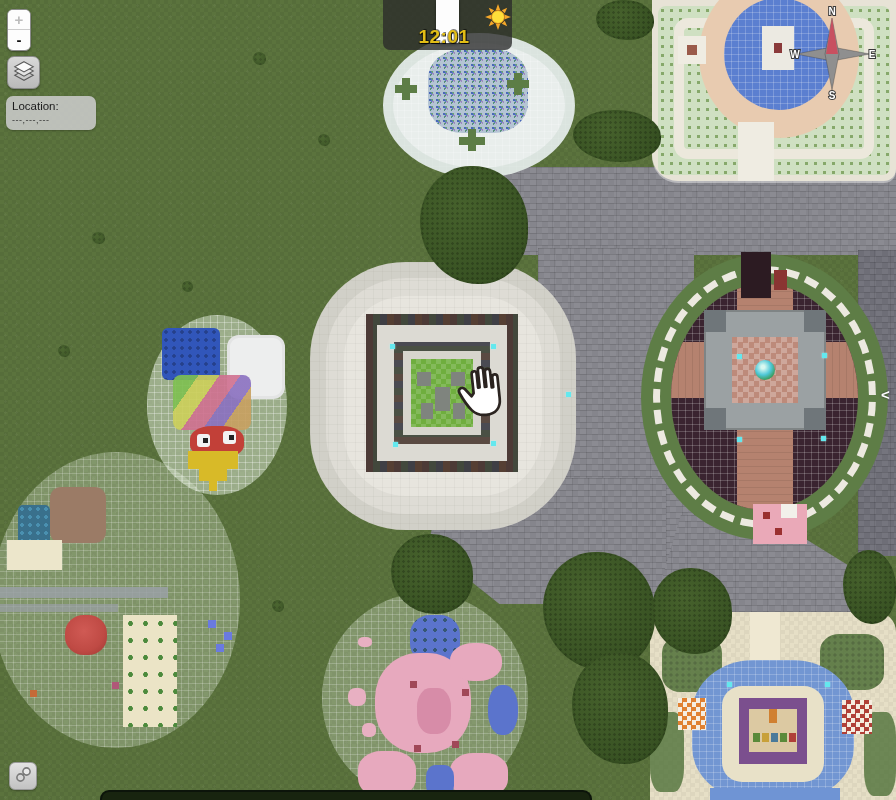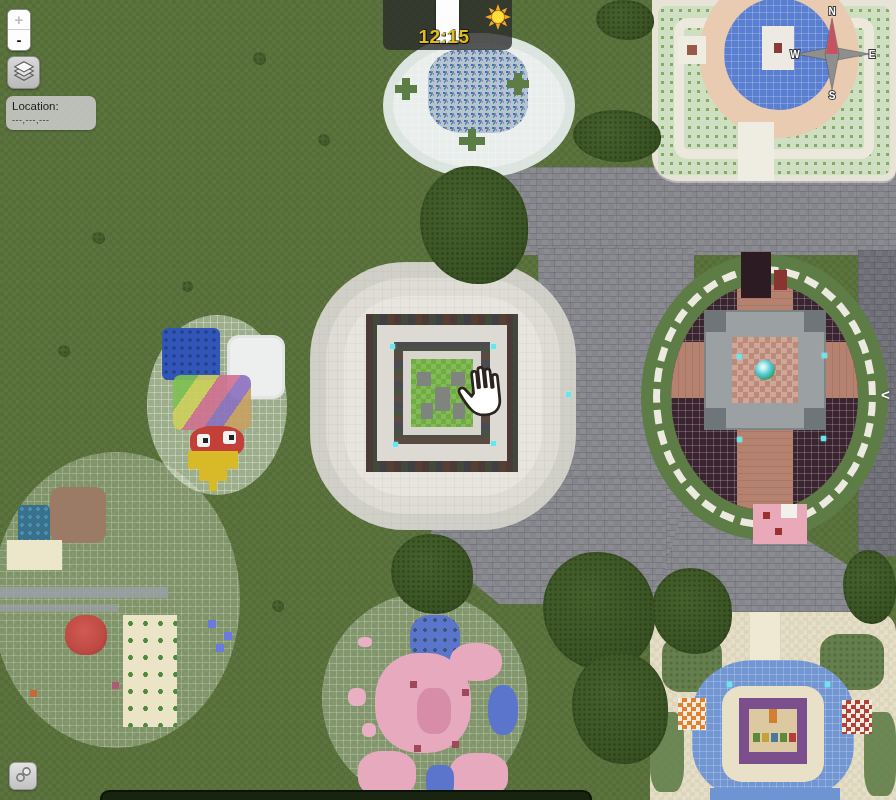--- a/index.html
+++ b/index.html
@@ -324,21 +324,21 @@
         <path d="M0 13 L6 10.8 L6 15.2 Z"></path>
         <path d="M26 13 L20 10.8 L20 15.2 Z"></path>
         <path d="M3.8 3.8 L9.2 6.2 L6.2 9.2 Z"></path>
         <path d="M22.2 3.8 L19.8 9.2 L16.8 6.2 Z" transform="rotate(0)"></path>
         <path d="M3.8 22.2 L6.2 16.8 L9.2 19.8 Z"></path>
         <path d="M22.2 22.2 L16.8 19.8 L19.8 16.8 Z"></path>
       </g>
       <circle cx="13" cy="13" r="6.5" fill="#ffdf3a" stroke="#d8881a" stroke-width="1"></circle>
     </svg>
   </div>
-  <div class="a time">12:15</div>
+  <div class="a time">12:01</div>
 </div>
 
 <div class="a uib" id="linkbtn">
   <span>
     <svg width="17" height="17" viewBox="0 0 17 17">
       <circle cx="11.5" cy="5.5" r="3.6" fill="#e9e9e9" stroke="#7a7a7a" stroke-width="1.6"></circle>
       <circle cx="5.5" cy="11.5" r="3.6" fill="#d6d6d6" stroke="#7a7a7a" stroke-width="1.6"></circle>
       <line x1="7.5" y1="9.5" x2="9.5" y2="7.5" stroke="#7a7a7a" stroke-width="1.6"></line>
     </svg>
   </span>

